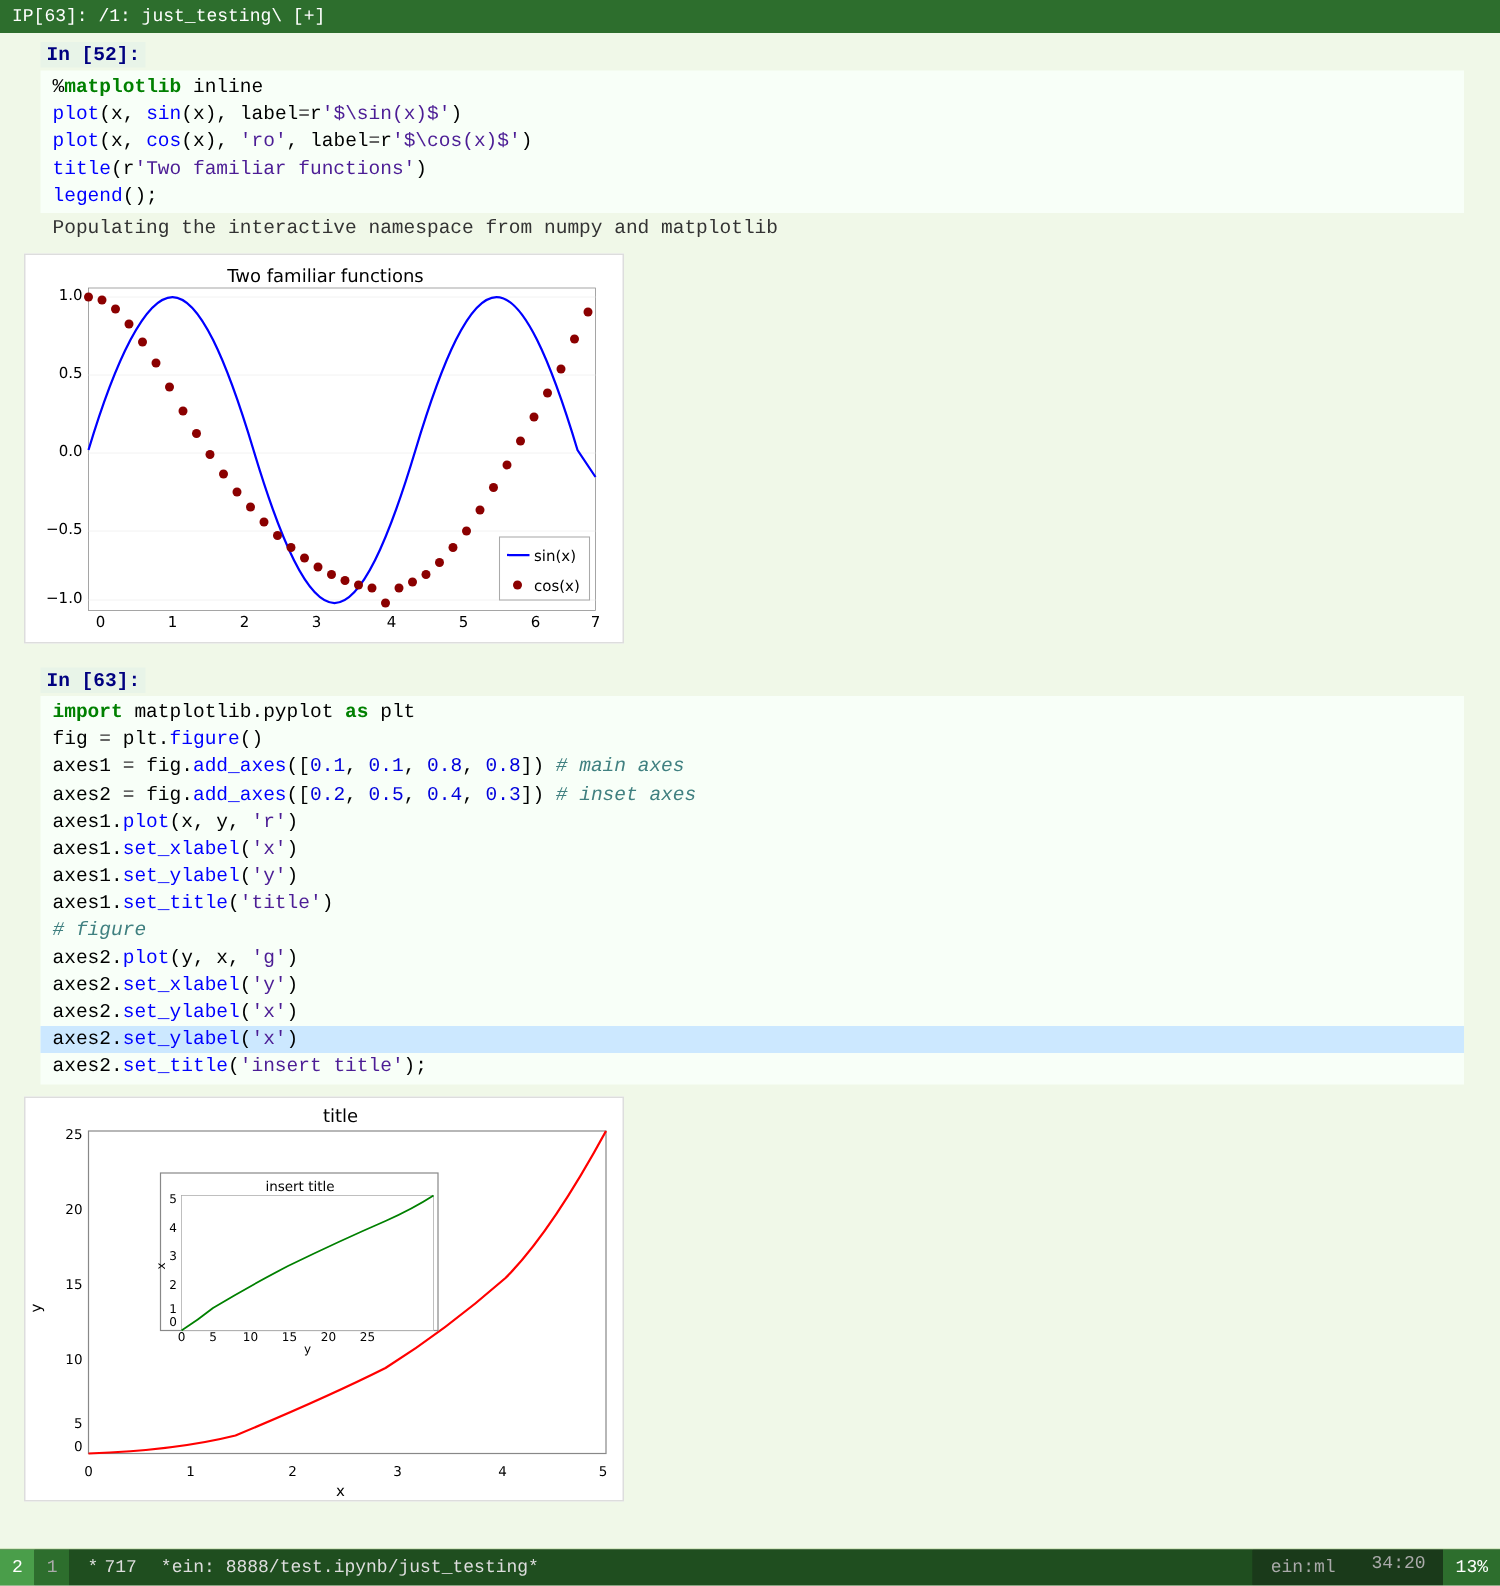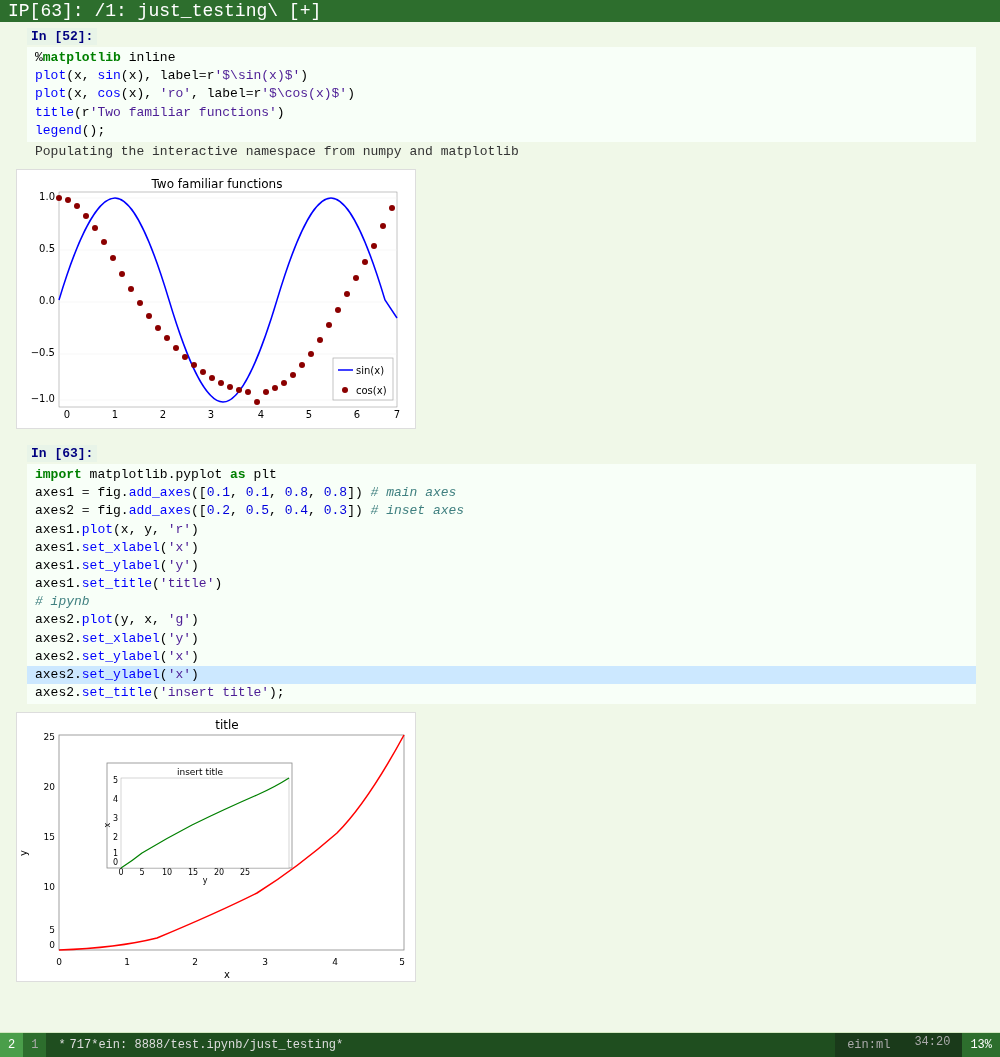--- a/index.html
+++ b/index.html
@@ -11,21 +11,21 @@
       font-size: 13px;
       overflow: hidden;
       position: relative;
     }
 
     
     #title-bar {
       background: #2d6e2d;
       color: #ffffff;
       padding: 3px 8px;
-      font-size: 18px;
+      font-size: 12px;
       height: 22px;
       display: flex;
       align-items: center;
     }
 
     
     #main-content {
       background: #f0f8e8;
       position: relative;
     }
@@ -237,30 +237,31 @@
 
       <circle cx="328" cy="220" r="3" fill="darkred"></circle>
       <text x="339" y="224" font-size="10">cos(x)</text>
     </svg>
   </div>
 
   <div class="cell" style="padding-top: 4px;">
     <div class="cell-prompt">In [63]:</div>
     <div style="background: #f8fff8; padding: 2px 0;">
       <span class="code-line"><span class="kw">import</span> matplotlib.pyplot <span class="kw">as</span> plt</span>
+      <span class="code-line">fig <span class="op">=</span> plt.<span class="fn">figure</span>()</span>
       <span class="code-line"></span>
       <span class="code-line">axes1 <span class="op">=</span> fig.<span class="fn">add_axes</span>([<span class="num">0.1</span>, <span class="num">0.1</span>, <span class="num">0.8</span>, <span class="num">0.8</span>]) <span class="comment"># main axes</span></span>
       <span class="code-line">axes2 <span class="op">=</span> fig.<span class="fn">add_axes</span>([<span class="num">0.2</span>, <span class="num">0.5</span>, <span class="num">0.4</span>, <span class="num">0.3</span>]) <span class="comment"># inset axes</span></span>
       <span class="code-line"></span>
       <span class="code-line">axes1.<span class="fn">plot</span>(x, y, <span class="str">'r'</span>)</span>
       <span class="code-line">axes1.<span class="fn">set_xlabel</span>(<span class="str">'x'</span>)</span>
       <span class="code-line">axes1.<span class="fn">set_ylabel</span>(<span class="str">'y'</span>)</span>
       <span class="code-line">axes1.<span class="fn">set_title</span>(<span class="str">'title'</span>)</span>
       <span class="code-line"></span>
-      <span class="code-line"><span class="comment"># ipynb</span></span>
+      <span class="code-line"><span class="comment"># figure</span></span>
       <span class="code-line">axes2.<span class="fn">plot</span>(y, x, <span class="str">'g'</span>)</span>
       <span class="code-line">axes2.<span class="fn">set_xlabel</span>(<span class="str">'y'</span>)</span>
       <span class="code-line">axes2.<span class="fn">set_ylabel</span>(<span class="str">'x'</span>)</span>
       <span class="code-line" style="background: #cce8ff;">axes2.<span class="fn">set_ylabel</span>(<span class="str" style="background:#cce8ff;">'x'</span>)</span>
       <span class="code-line">axes2.<span class="fn">set_title</span>(<span class="str">'insert title'</span>);</span>
     </div>
   </div>
 
   <div style="margin: 4px 16px 8px 16px;">
     <svg width="400" height="270" style="background: white; border: 1px solid #ddd;">
@@ -321,21 +322,21 @@
 
 <div id="status-bar">
   <div class="status-mode">
     <span>2</span>
   </div>
   <div class="status-number">
     <span>1</span>
   </div>
   <div class="status-filename">
     <span style="margin-right:4px;">*</span>
-    <span style="margin-right:0;">717</span>
+    <span style="margin-right:16px;">717</span>
     <span>*ein: 8888/test.ipynb/just_testing*</span>
   </div>
   <div class="status-mode-name">
     <span>ein:ml</span>
   </div>
   <div class="status-pos">
     <span>34:20</span>
   </div>
   <div class="status-pct">
     <span>13%</span>

